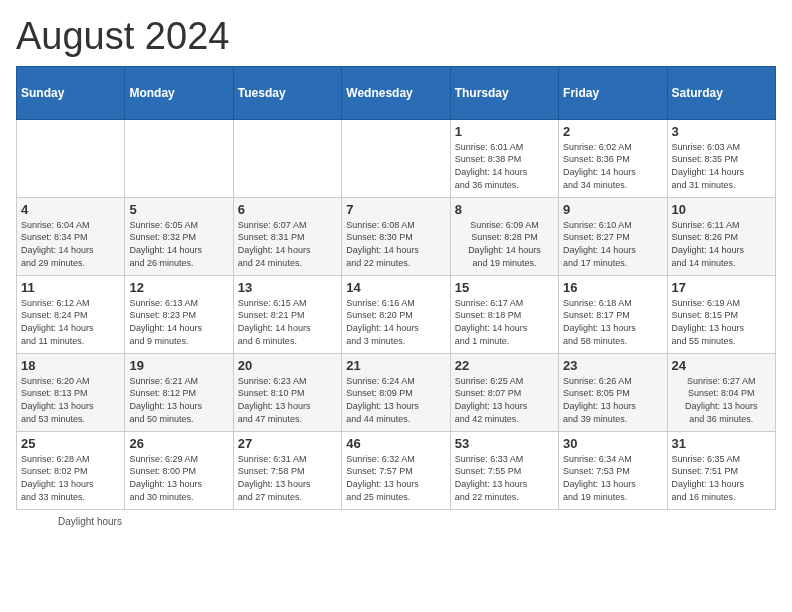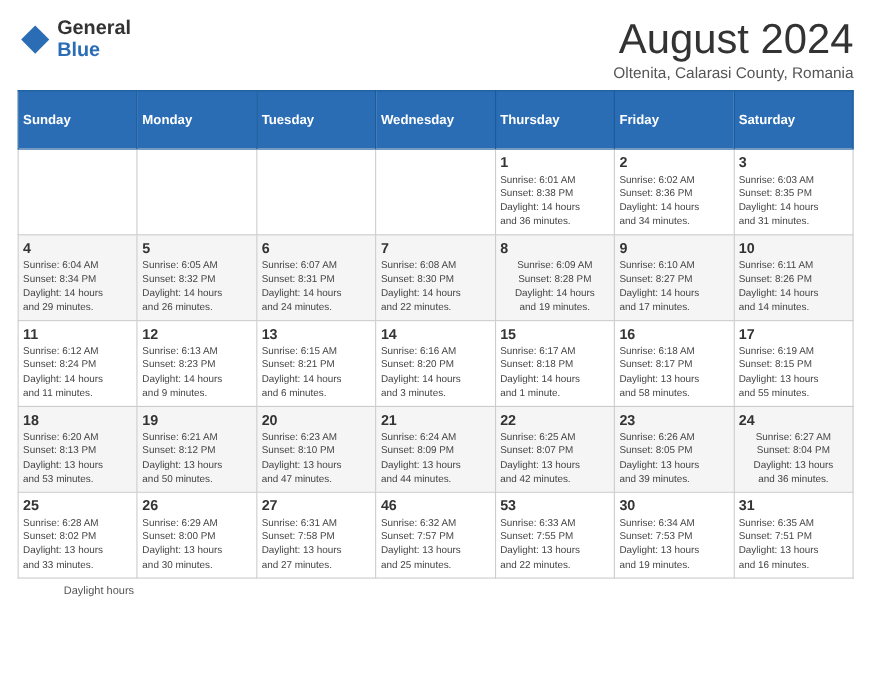--- a/index.html
+++ b/index.html
@@ -97,33 +97,22 @@
       margin-top: 6px;
       font-size: 10px;
       color: #555;
       margin-left: 42px;
     }
   </style>
 </head>
 <body>
 
 <div class="header">
-  <div class="logo">
-    <svg class="logo-icon" viewBox="0 0 40 40">
-      <polygon points="20,4 36,20 20,36 4,20" fill="#2a6db5"></polygon>
-      <polygon points="20,4 36,20 28,12" fill="#1a4f8a"></polygon>
-    </svg>
-    <div class="logo-text">
-      <span class="logo-general">General</span>
-      <span class="logo-blue">Blue</span>
-    </div>
-  </div>
   <div class="title-block">
     <div class="month-title">August 2024</div>
-    <div class="location">Oltenita, Calarasi County, Romania</div>
   </div>
 </div>
 
 <table>
   <thead>
     <tr>
     <th>Sunday</th>
         <th>Monday</th>
         <th>Tuesday</th>
         <th>Wednesday</th>

